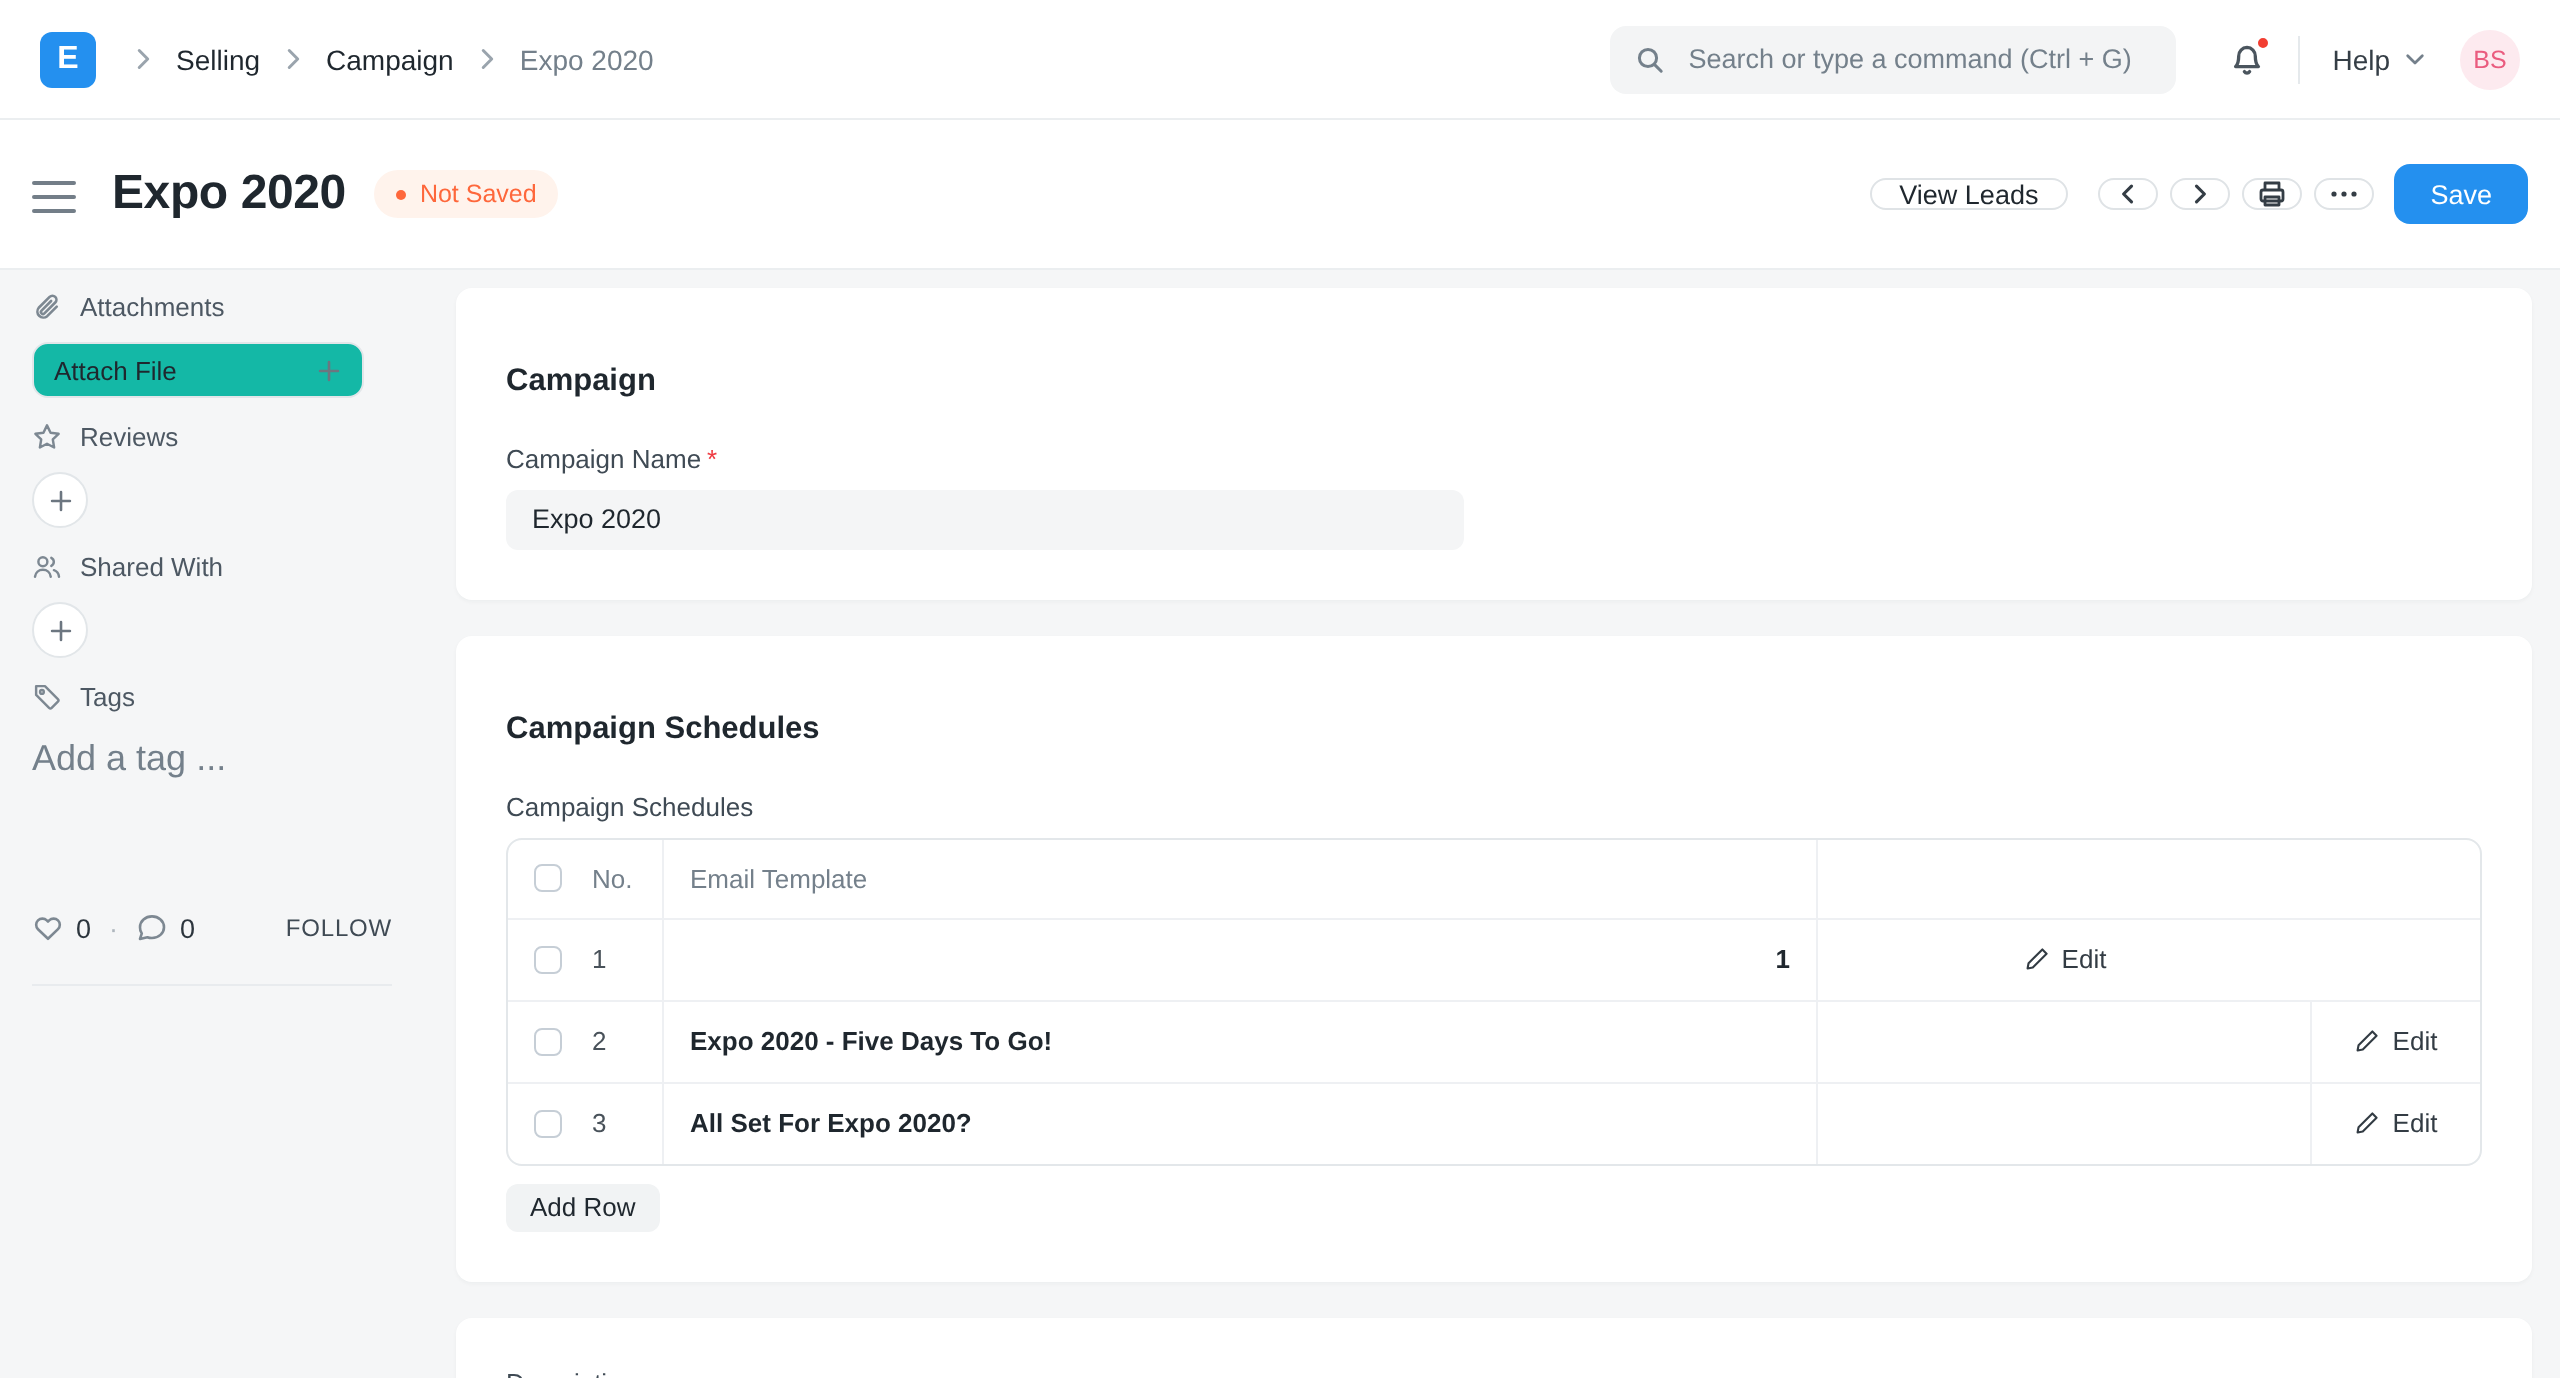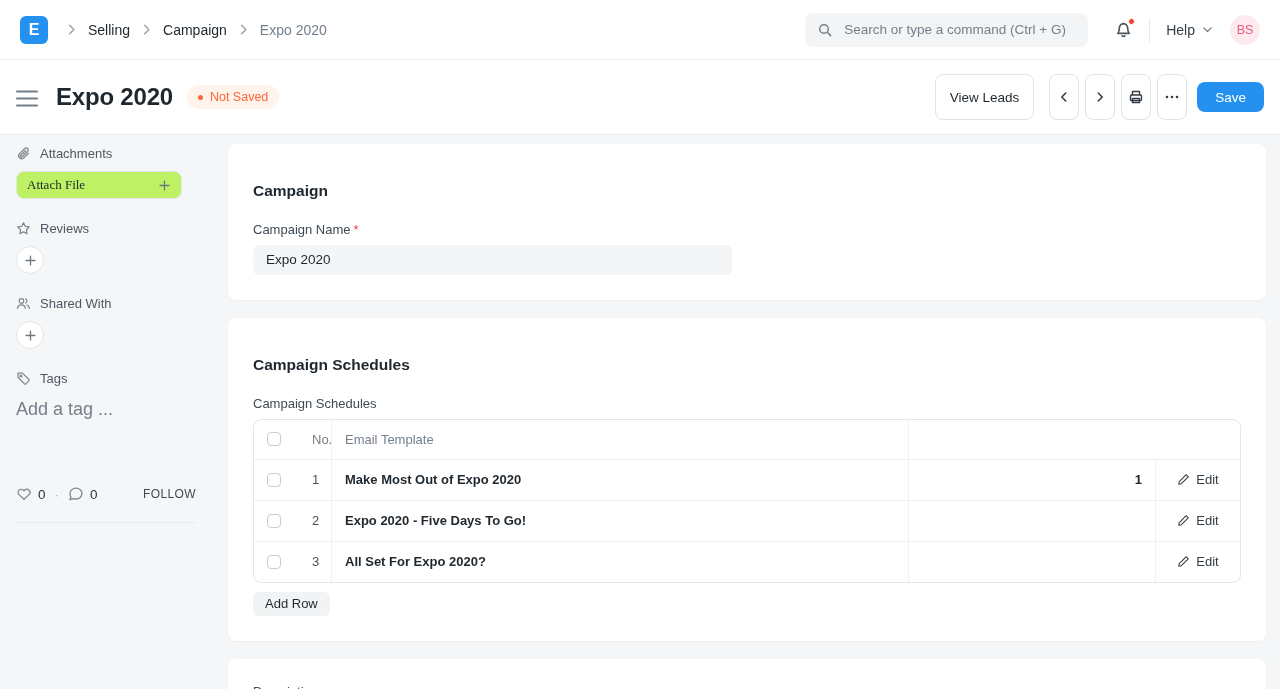--- a/index.html
+++ b/index.html
@@ -40,41 +40,41 @@
 
   
   .page-head{height:75px;display:flex;align-items:center;padding:0 16px;background:#fff;
              border-bottom:1px solid var(--line);}
   .menu-btn{color:#737e88;cursor:pointer;margin-top:2px}
   .page-title{margin-left:18px;font-size:24px;font-weight:700;letter-spacing:-.2px}
   .badge{margin-left:14px;display:inline-flex;align-items:center;gap:7px;background:var(--badge-bg);
          color:var(--badge-text);font-size:12.5px;padding:5px 11px;border-radius:999px}
   .badge .bdot{width:5px;height:5px;border-radius:50%;background:var(--badge-text)}
   .head-actions{margin-left:auto;display:flex;align-items:center;gap:6px}
-  .btn{height:46px;border:1px solid var(--btn-border);background:#fff;border-radius:8px;font-size:13.5px;
+  .btn{height:16px;border:1px solid var(--btn-border);background:#fff;border-radius:8px;font-size:13.5px;
        color:var(--ink);display:inline-flex;align-items:center;justify-content:center;padding:0 14px;
        font-family:inherit;cursor:pointer}
   .btn.icon{width:30px;padding:0;color:#343d45}
   .btn.first{margin-right:9px}
   .btn-primary{height:30px;border:none;background:var(--primary);color:#fff;border-radius:8px;
                font-size:13.5px;padding:0 18px;font-family:inherit;margin-left:4px;cursor:pointer}
 
   
   .content{display:flex;height:554px;background:var(--bg)}
   .sidebar{width:212px;padding:11px 16px 0;flex:none}
   .side-label{display:flex;align-items:center;gap:9px;font-size:13px;color:#4d5863}
   .side-label .sicon{color:#7d8892}
-  .attach-btn{margin-top:10px;width:166px;height:28px;background:#bef264;border:1px solid #e2e6e9;
+  .attach-btn{margin-top:10px;width:166px;height:28px;background:#14b8a6;border:1px solid #e2e6e9;
               border-radius:8px;display:flex;align-items:center;justify-content:space-between;
-              padding:0 10px;font-size:13px;color:var(--ink);font-family:Liberation Serif, serif;cursor:pointer}
+              padding:0 10px;font-size:13px;color:var(--ink);font-family:Liberation Sans, sans-serif;cursor:pointer}
   .attach-btn .plus{color:#6c7680}
   .plus-circle{margin-top:10px;width:28px;height:28px;border-radius:50%;background:#fff;
                border:1px solid #e2e6e9;display:flex;align-items:center;justify-content:center;
                color:#6c7680;cursor:pointer}
-  .mt22{margin-top:22px}
+  .mt22{margin-top:12px}
   .add-tag{margin-top:13px;font-size:18px;color:var(--gray);cursor:text}
   .likes-row{margin-top:66px;display:flex;align-items:center;font-size:13.5px;color:#2c353d}
   .likes-row .licon{color:#7d8892;cursor:pointer}
   .likes-row .count{margin-left:6px}
   .likes-row .sep{margin:0 9px;color:#aeb6bd}
   .follow{margin-left:auto;font-size:12px;letter-spacing:.4px;color:#3f4a54;cursor:pointer}
   .side-div{margin-top:20px;border-top:1px solid #e8ebee}
   .activity{margin-top:17px;font-size:13.2px;color:var(--gray);line-height:1.4}
   .activity .entry{margin-bottom:18px}
   .activity .who{font-weight:700;color:var(--ink)}
@@ -89,21 +89,21 @@
               border-radius:6px;padding:0 13px;font-size:13.5px;color:var(--ink);font-family:inherit;
               outline:none;display:block}
 
   
   .gtable{margin-top:8px;border:1px solid var(--tbl-border);border-radius:8px;overflow:hidden;background:#fff}
   .trow{display:grid;grid-template-columns:78px 1fr 247px 84px}
   .trow + .trow{border-top:1px solid var(--tbl-line)}
   .tcell{display:flex;align-items:center;height:40px;padding:0 13px;font-size:13px}
   .trow.head .tcell{height:39px;color:var(--gray)}
   .tcell:not(:last-child){border-right:1px solid var(--tbl-line)}
-  .cell-no{gap:31px;color:#49525a}
+  .cell-no{gap:15px;color:#49525a}
   .checkbox{width:14px;height:14px;border:1px solid #c6ced6;border-radius:4px;background:#fff;
             flex:none;cursor:pointer}
   .cell-send{justify-content:flex-end}
   .tpl-name{font-weight:700;color:var(--ink)}
   .send-val{font-weight:700;color:var(--ink)}
   .cell-edit{justify-content:center;gap:6px;color:#333c44;cursor:pointer}
   .add-row{margin-top:9px;height:24px;padding:0 12px;background:#f1f3f4;border:none;border-radius:6px;
            font-size:13px;color:var(--ink);font-family:inherit;cursor:pointer}
   .card.desc{height:170px}
   .card.desc .field-label{margin-top:0}
@@ -315,23 +315,20 @@
           </div>
           <div class="tcell">Email Template</div>
           <div class="tcell"></div>
         </div>
 
         <div class="trow">
           <div class="tcell cell-no">
             <span class="checkbox"></span>
             <span>1</span>
           </div>
-          <div class="tcell">
-            <span class="tpl-name">Make Most Out of Expo 2020</span>
-          </div>
           <div class="tcell cell-send">
             <span class="send-val">1</span>
           </div>
           <div class="tcell cell-edit">
             <span>
               <svg width="13" height="13" viewBox="0 0 16 16" fill="none" stroke="currentColor" stroke-width="1.3" stroke-linejoin="round">
                   <path d="M11.3 2.1l2.6 2.6L5.4 13.2l-3.2.6.6-3.2z"></path>
                 </svg>
             </span>
             <span>Edit</span>

